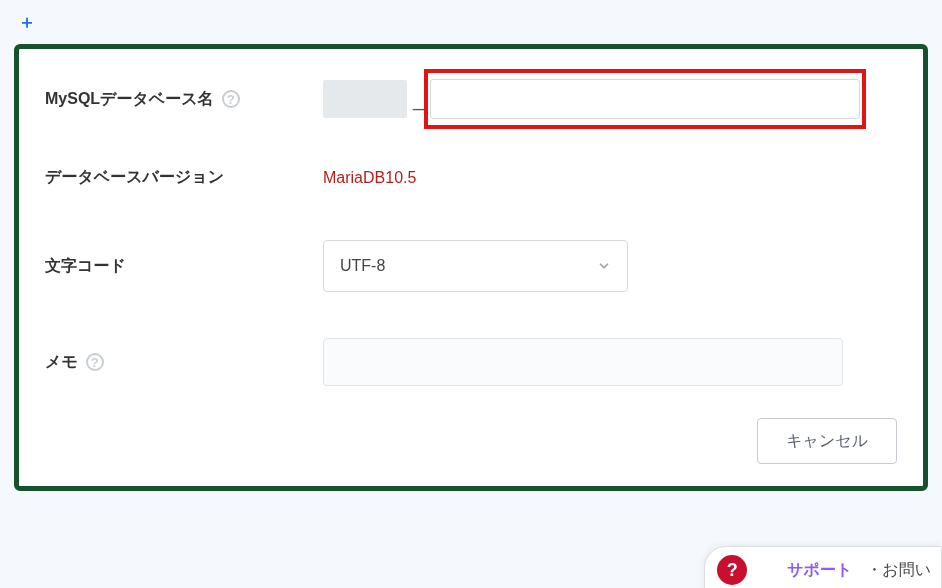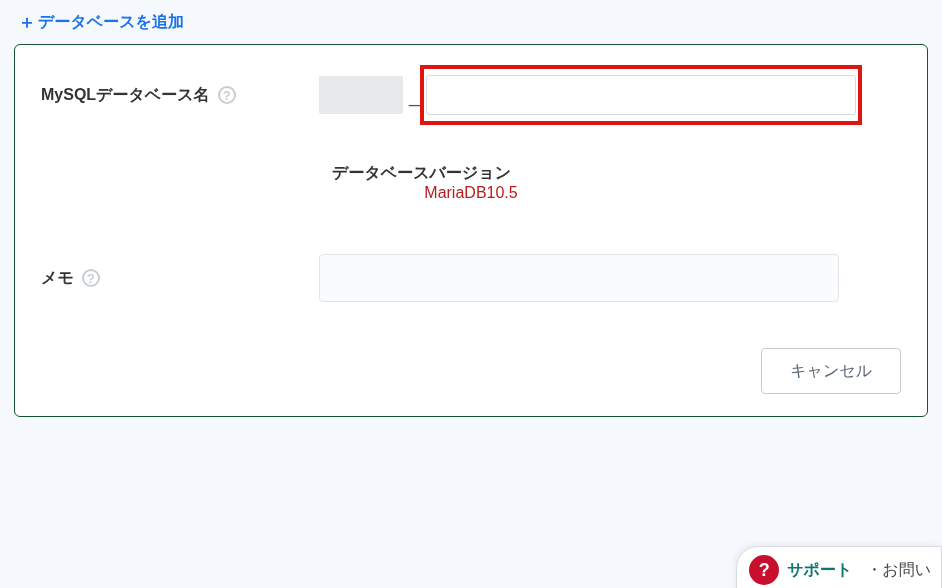--- a/index.html
+++ b/index.html
@@ -22,30 +22,30 @@
       font-weight: 600;
       cursor: pointer;
       margin: 4px 0 10px 4px;
     }
     .plus-icon {
       font-size: 18px;
       margin-right: 2px;
     }
     .form-card {
       background: #fff;
-      border: 1px solid #14532d;
+      border: 5px solid #14532d;
       border-radius: 6px;
       padding: 30px 26px 22px 26px;
     }
     .form-row {
       display: flex;
       align-items: center;
       margin-bottom: 48px;
     }
-    .form-row:nth-child(2) { margin-bottom: 52px; flex-direction: column; }
+    .form-row:nth-child(2) { margin-bottom: 52px; }
     .form-row:nth-child(3) { margin-bottom: 46px; }
     .form-row:nth-child(4) { margin-bottom: 32px; }
     .label-col {
       width: 278px;
       display: flex;
       align-items: center;
       font-size: 16px;
       color: #333;
       font-weight: 600;
     }
@@ -194,35 +194,35 @@
       align-items: center;
       justify-content: center;
       color: #fff;
       font-size: 18px;
       font-weight: 800;
       margin-right: 8px;
     }
     .support-text {
       font-size: 16px;
       font-weight: 700;
-      color: #0f766e;
+      color: #8b5cf6;
+      margin-left: 32px;
     }
     .support-sub {
       font-size: 16px;
       color: #444;
       margin-left: 14px;
     }
   </style>
 </head>
 <body>
 
 <div class="container">
   <div class="header-link">
     <span class="plus-icon">＋</span>
-    <span>データベースを追加</span>
   </div>
 
   <div class="form-card">
 
     <div class="form-row">
       <div class="label-col">
         <span>MySQLデータベース名</span>
         <span class="help-icon">?</span>
       </div>
       <div class="field-col">
@@ -237,20 +237,33 @@
 
     <div class="form-row">
       <div class="label-col">
         <span>データベースバージョン</span>
       </div>
       <div class="field-col">
         <span class="static-value">MariaDB10.5</span>
       </div>
     </div>
 
+    <div class="form-row">
+      <div class="label-col">
+        <span>文字コード</span>
+      </div>
+      <div class="field-col">
+        <div class="select-like">
+          <span class="select-value">UTF-8</span>
+          <svg class="chevron" viewBox="0 0 24 24" fill="none" stroke="#9aa3ab" stroke-width="3" stroke-linecap="round" stroke-linejoin="round">
+              <polyline points="6 9 12 15 18 9"></polyline>
+            </svg>
+        </div>
+      </div>
+    </div>
 
     <div class="form-row">
       <div class="label-col">
         <span>メモ</span>
         <span class="help-icon">?</span>
       </div>
       <div class="field-col">
         <input class="memo-input" type="text" value="" style="">
       </div>
     </div>

